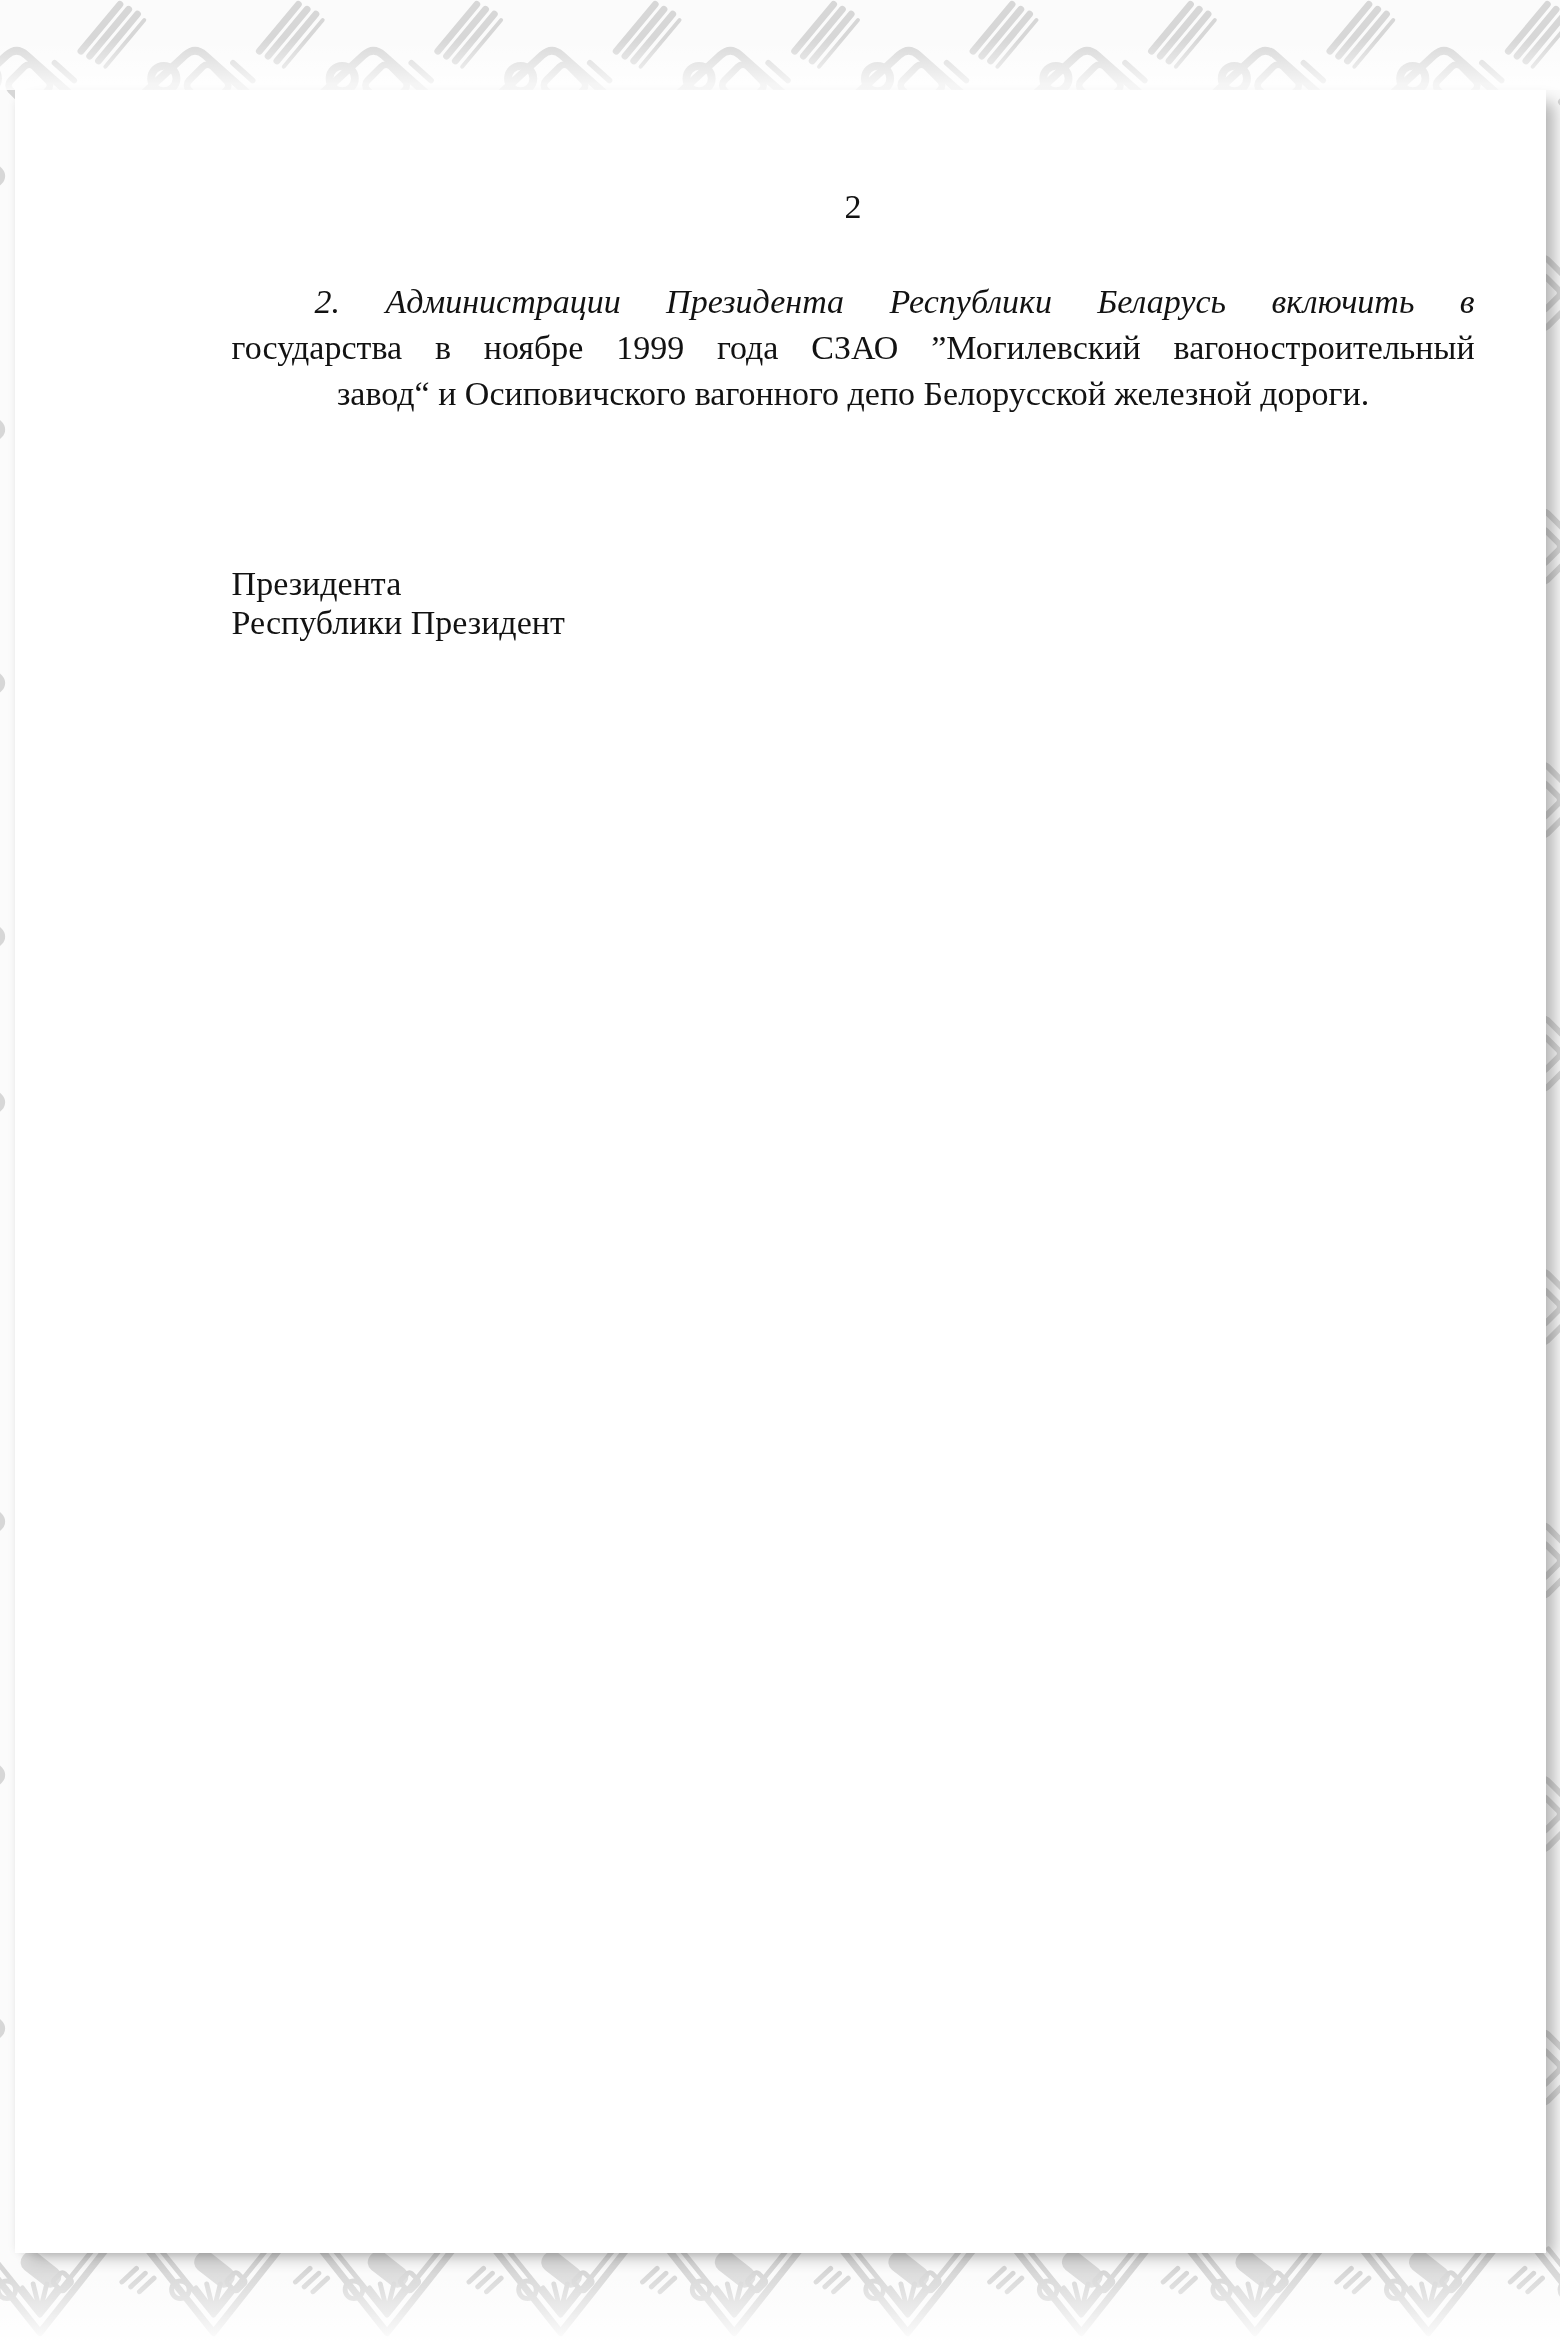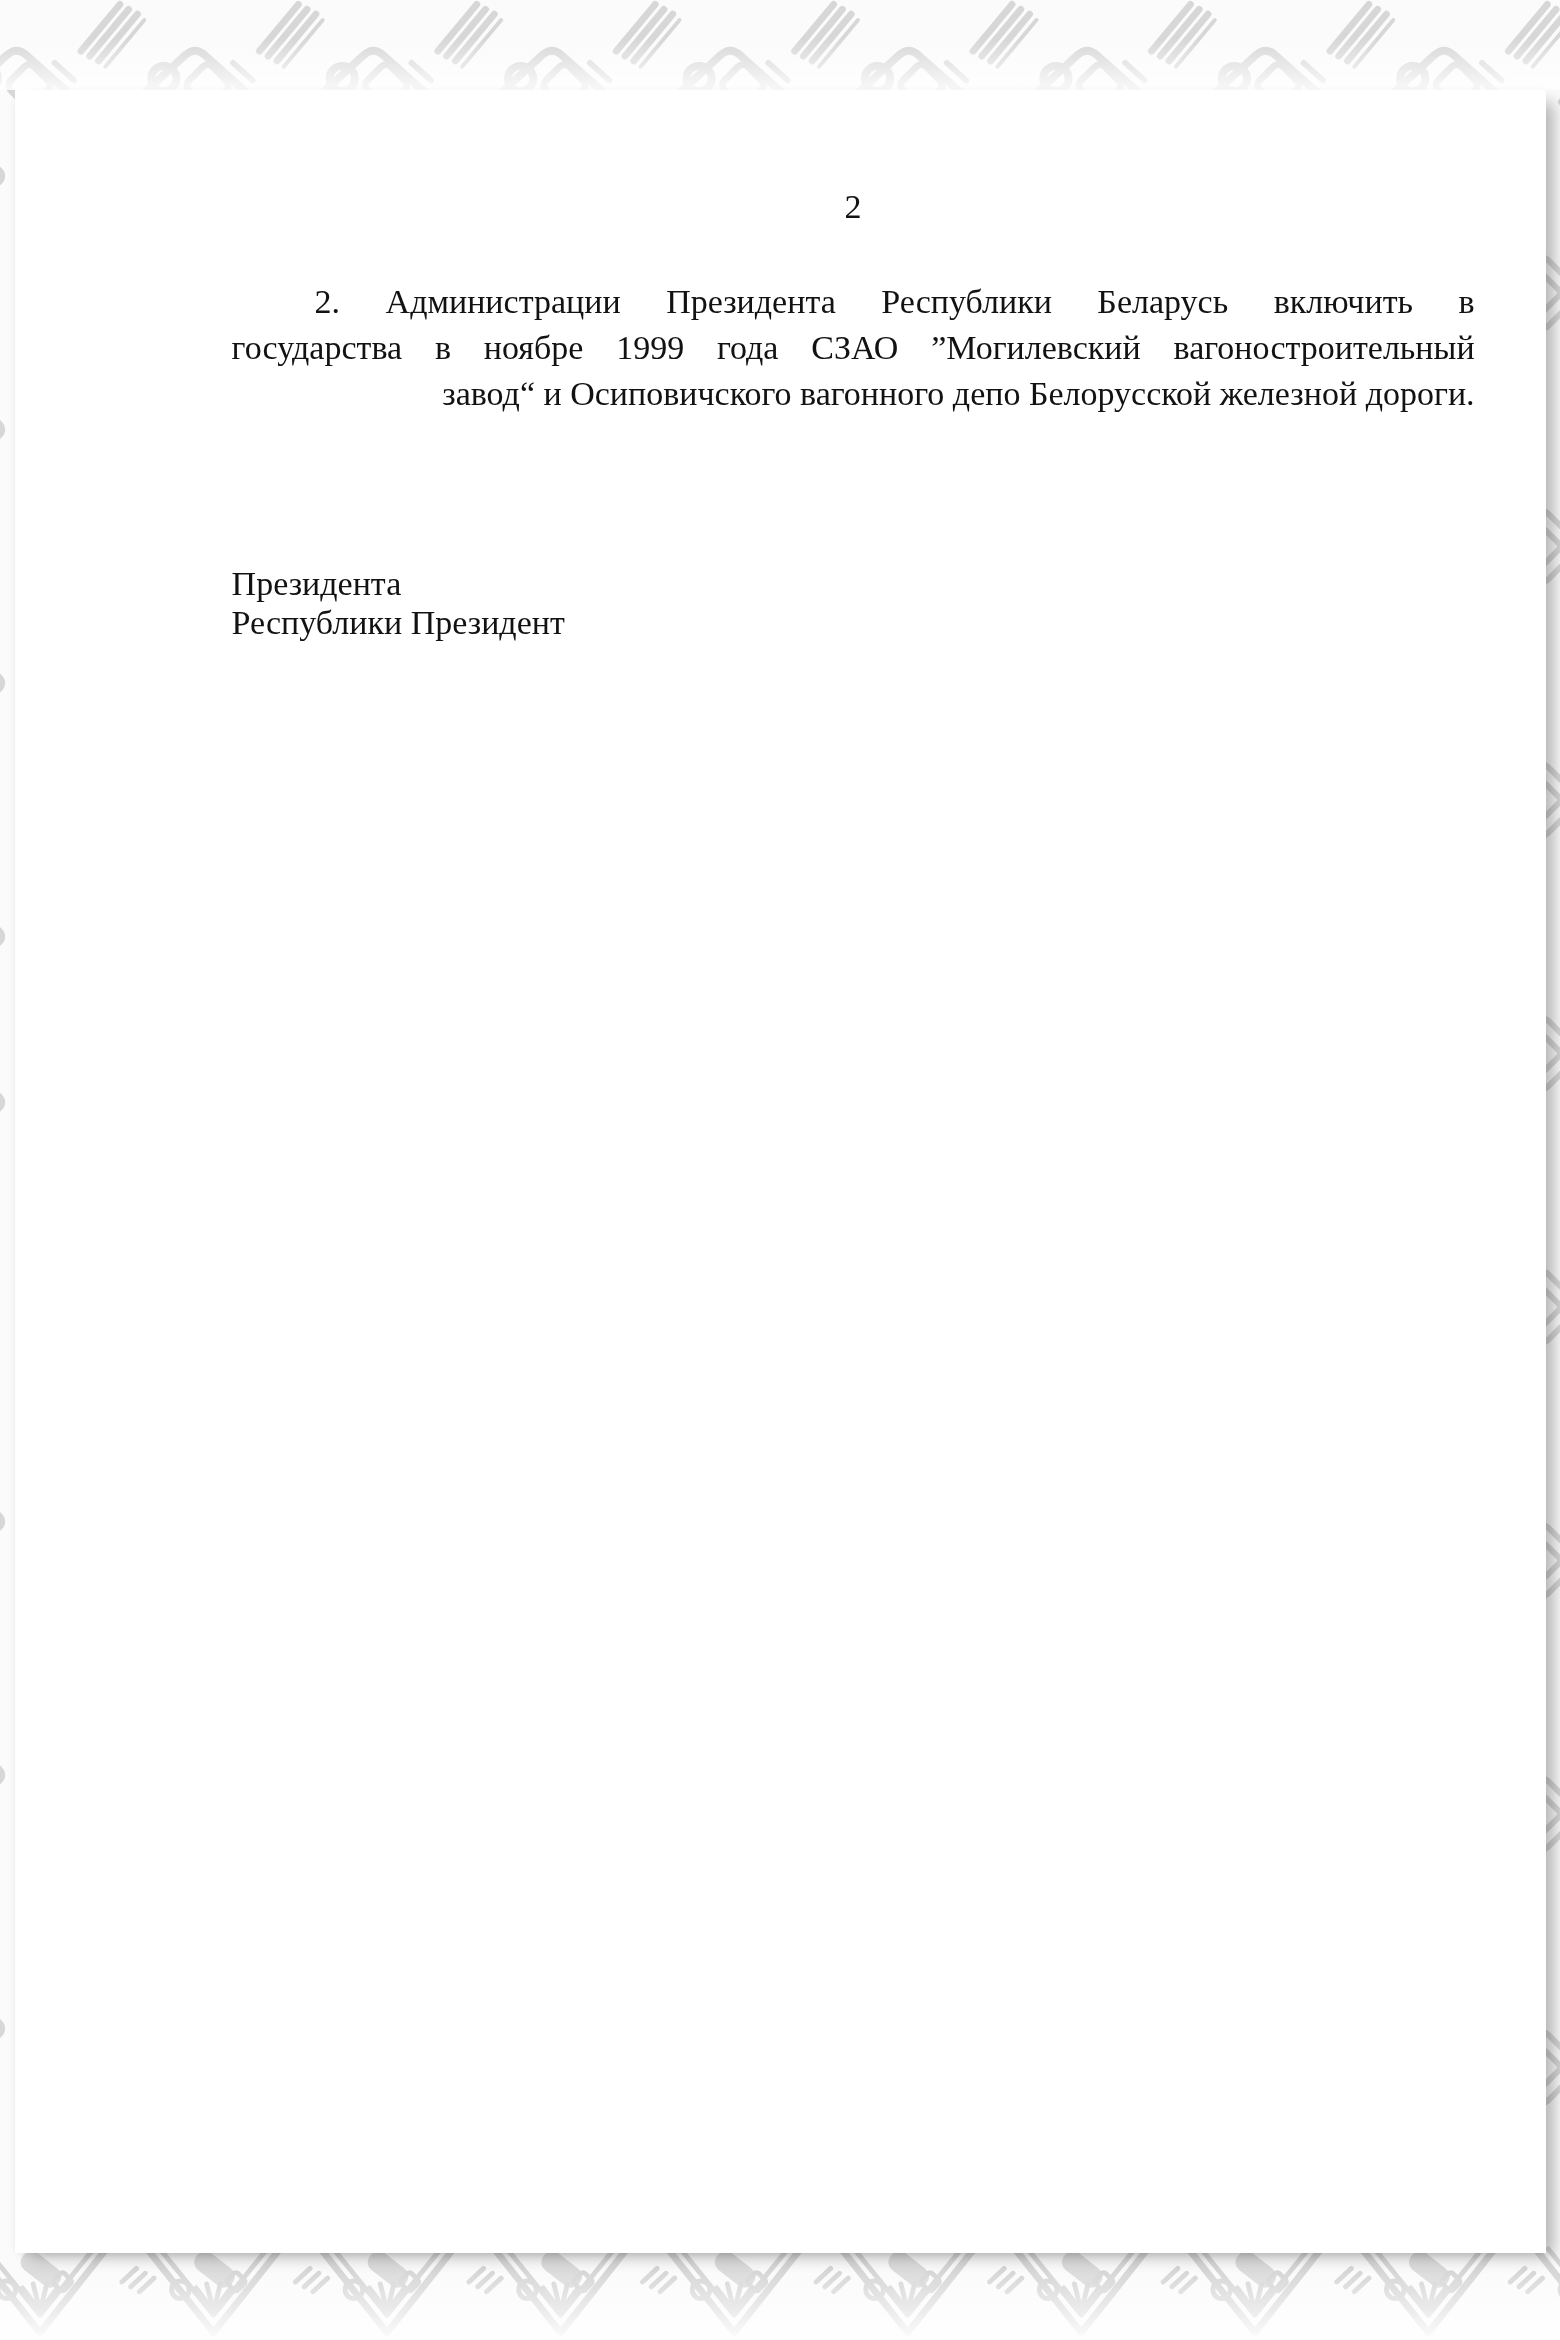--- a/index.html
+++ b/index.html
@@ -26,22 +26,22 @@
     background:#ffffff;
     box-shadow:11.7px 7.8px 15.6px -3.9px rgba(0,0,0,0.30), -2.9px 3.9px 9.8px -5.9px rgba(0,0,0,0.15);
   }
   .content{position:absolute;left:217px;right:71px;top:0;bottom:0;color:#121212;}
   .pagenum{
     position:absolute;top:97px;left:0;right:0;
     text-align:center;font-size:34px;line-height:39px;
   }
   .para{position:absolute;top:189px;left:0;right:0;font-size:34px;line-height:46px;}
   .pline{text-align:justify;text-align-last:justify;text-justify:inter-word;}
-  .pline.first{text-indent:83px;}
-  .pline.last{text-align:right;text-align-last:auto;}
+  .pline.first{text-indent:83px;font-style:italic;}
+  .pline.last{text-align:center;text-align-last:auto;}
   .sig{position:absolute;top:474px;left:0;font-size:34px;line-height:39px;}
 </style>
 </head>
 <body>
 
 <div class="canvas">
 
   <svg class="bg" width="1560" height="2341" viewBox="0 0 1600 2400" xmlns="http://www.w3.org/2000/svg">
     <defs>
 

